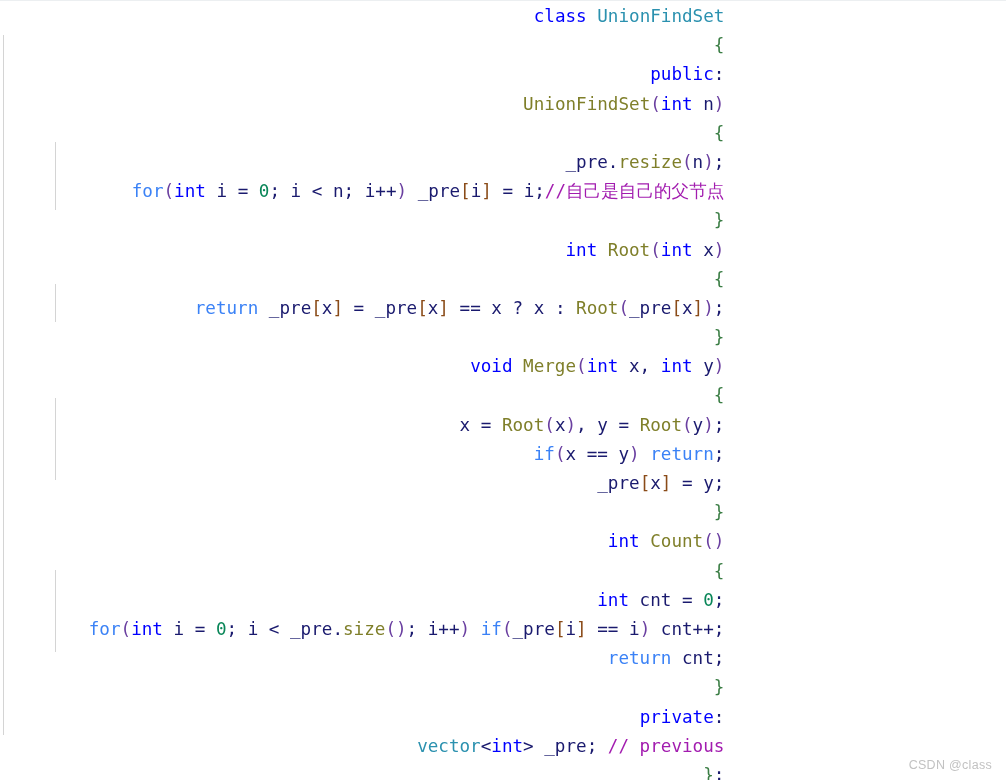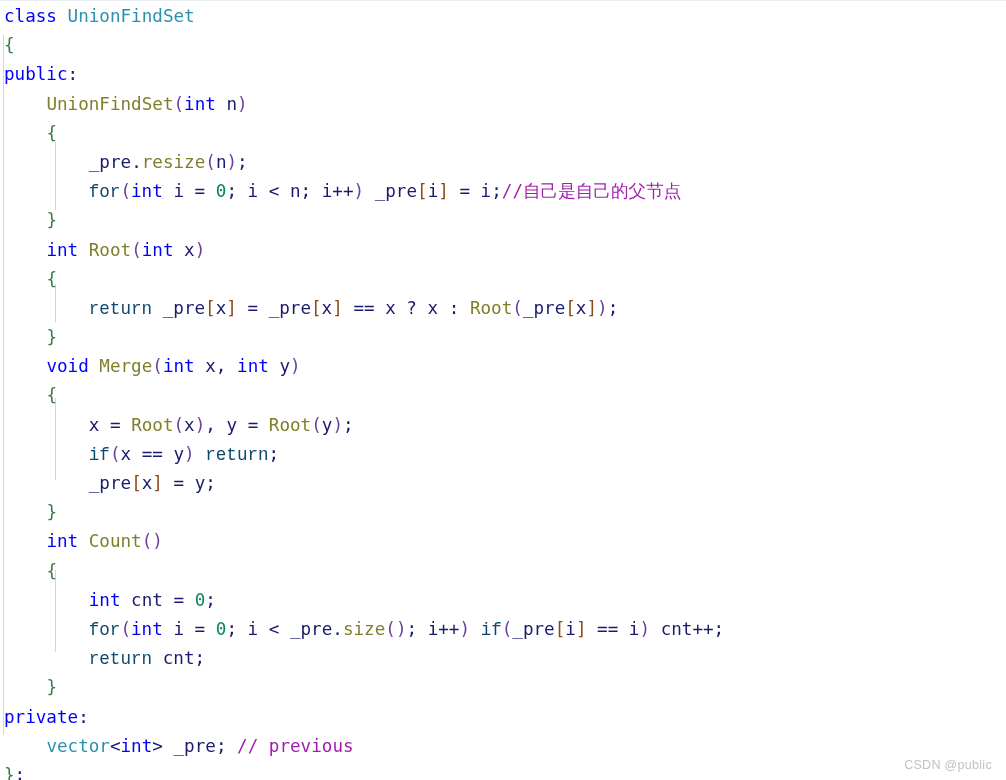--- a/index.html
+++ b/index.html
@@ -23,20 +23,21 @@
     background: #eceff1;
   }
 
   #code-surface {
     position: absolute;
     top: 2px;
     left: 0;
     width: 1006px;
     height: 778px;
     background: #ffffff;
+    text-align: right;
   }
 
   
   .indent-guide {
     position: absolute;
     width: 1px;
     background: #d4d4d4;
   }
 
   #code-lines {
@@ -51,21 +52,21 @@
   }
 
   .line {
     height: 29.2px;
     white-space: pre;
     padding-left: 4px;
   }
 
   
   .kw   { color: #0000ff; }   
-  .ctl  { color: #0c4a6e; font-family: Liberation Mono, monospace; }   
+  .ctl  { color: #3b82f6; }   
   .typ  { color: #2b91af; }   
   .fn   { color: #7f7f2a; }   
   .var  { color: #1a1a6e; }   
   .num  { color: #098658; }   
   .cmt  { color: #a21caf; }   
   .brc  { color: #3a7d44; }   
   .brk  { color: #8a4b18; }   
   .par  { color: #6a3fa0; }   
   .op   { color: #1a1a6e; }   
 
@@ -89,13 +90,13 @@
   <div id="indent-guides">
       <div class="indent-guide" style="left: 3px; top: 33px; height: 700px; background: rgb(212, 212, 212);"></div>
       <div class="indent-guide" style="left: 55px; top: 140px; height: 68px; background: rgb(212, 212, 212);"></div>
       <div class="indent-guide" style="left: 55px; top: 282px; height: 38px; background: rgb(212, 212, 212);"></div>
       <div class="indent-guide" style="left: 55px; top: 396px; height: 82px; background: rgb(212, 212, 212);"></div>
       <div class="indent-guide" style="left: 55px; top: 568px; height: 82px; background: rgb(212, 212, 212);"></div>
     </div>
   <div id="code-lines"><div class="line"><span class="kw">class </span><span class="typ">UnionFindSet</span></div><div class="line"><span class="brc">{</span></div><div class="line"><span class="kw">public</span><span class="op">:</span></div><div class="line"><span class="op">    </span><span class="fn">UnionFindSet</span><span class="par">(</span><span class="kw">int</span><span class="var"> n</span><span class="par">)</span></div><div class="line"><span class="op">    </span><span class="brc">{</span></div><div class="line"><span class="op">        </span><span class="var">_pre</span><span class="op">.</span><span class="fn">resize</span><span class="par">(</span><span class="var">n</span><span class="par">)</span><span class="op">;</span></div><div class="line"><span class="op">        </span><span class="ctl">for</span><span class="par">(</span><span class="kw">int</span><span class="var"> i = </span><span class="num">0</span><span class="var">; i &lt; n; i++</span><span class="par">)</span><span class="var"> _pre</span><span class="brk">[</span><span class="var">i</span><span class="brk">]</span><span class="var"> = i;</span><span class="cmt">//自己是自己的父节点</span></div><div class="line"><span class="op">    </span><span class="brc">}</span></div><div class="line"><span class="op">    </span><span class="kw">int</span><span class="op"> </span><span class="fn">Root</span><span class="par">(</span><span class="kw">int</span><span class="var"> x</span><span class="par">)</span></div><div class="line"><span class="op">    </span><span class="brc">{</span></div><div class="line"><span class="op">        </span><span class="ctl">return</span><span class="var"> _pre</span><span class="brk">[</span><span class="var">x</span><span class="brk">]</span><span class="var"> = _pre</span><span class="brk">[</span><span class="var">x</span><span class="brk">]</span><span class="var"> == x ? x : </span><span class="fn">Root</span><span class="par">(</span><span class="var">_pre</span><span class="brk">[</span><span class="var">x</span><span class="brk">]</span><span class="par">)</span><span class="op">;</span></div><div class="line"><span class="op">    </span><span class="brc">}</span></div><div class="line"><span class="op">    </span><span class="kw">void</span><span class="op"> </span><span class="fn">Merge</span><span class="par">(</span><span class="kw">int</span><span class="var"> x, </span><span class="kw">int</span><span class="var"> y</span><span class="par">)</span></div><div class="line"><span class="op">    </span><span class="brc">{</span></div><div class="line"><span class="op">        </span><span class="var">x = </span><span class="fn">Root</span><span class="par">(</span><span class="var">x</span><span class="par">)</span><span class="var">, y = </span><span class="fn">Root</span><span class="par">(</span><span class="var">y</span><span class="par">)</span><span class="op">;</span></div><div class="line"><span class="op">        </span><span class="ctl">if</span><span class="par">(</span><span class="var">x == y</span><span class="par">)</span><span class="op"> </span><span class="ctl">return</span><span class="op">;</span></div><div class="line"><span class="op">        </span><span class="var">_pre</span><span class="brk">[</span><span class="var">x</span><span class="brk">]</span><span class="var"> = y;</span></div><div class="line"><span class="op">    </span><span class="brc">}</span></div><div class="line"><span class="op">    </span><span class="kw">int</span><span class="op"> </span><span class="fn">Count</span><span class="par">(</span><span class="par">)</span></div><div class="line"><span class="op">    </span><span class="brc">{</span></div><div class="line"><span class="op">        </span><span class="kw">int</span><span class="var"> cnt = </span><span class="num">0</span><span class="op">;</span></div><div class="line"><span class="op">        </span><span class="ctl">for</span><span class="par">(</span><span class="kw">int</span><span class="var"> i = </span><span class="num">0</span><span class="var">; i &lt; _pre</span><span class="op">.</span><span class="fn">size</span><span class="par">(</span><span class="par">)</span><span class="var">; i++</span><span class="par">)</span><span class="op"> </span><span class="ctl">if</span><span class="par">(</span><span class="var">_pre</span><span class="brk">[</span><span class="var">i</span><span class="brk">]</span><span class="var"> == i</span><span class="par">)</span><span class="var"> cnt++;</span></div><div class="line"><span class="op">        </span><span class="ctl">return</span><span class="var"> cnt;</span></div><div class="line"><span class="op">    </span><span class="brc">}</span></div><div class="line"><span class="kw">private</span><span class="op">:</span></div><div class="line"><span class="op">    </span><span class="typ">vector</span><span class="op">&lt;</span><span class="kw">int</span><span class="op">&gt; </span><span class="var">_pre</span><span class="op">; </span><span class="cmt">// previous</span></div><div class="line"><span class="brc">}</span><span class="op">;</span></div></div>
 </div>
 
-<div id="watermark">CSDN @public</div>
+<div id="watermark">CSDN @class</div>
 
 </body></html>

